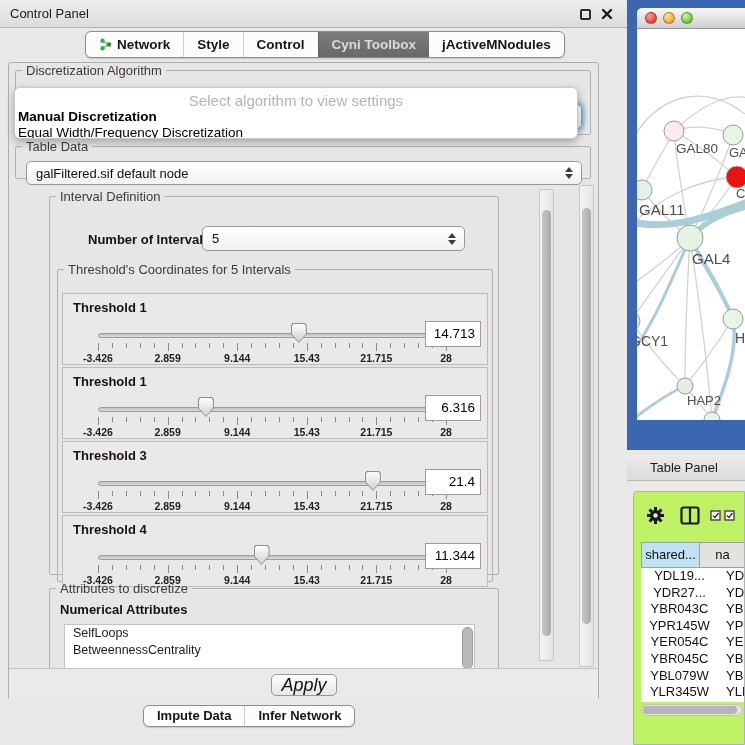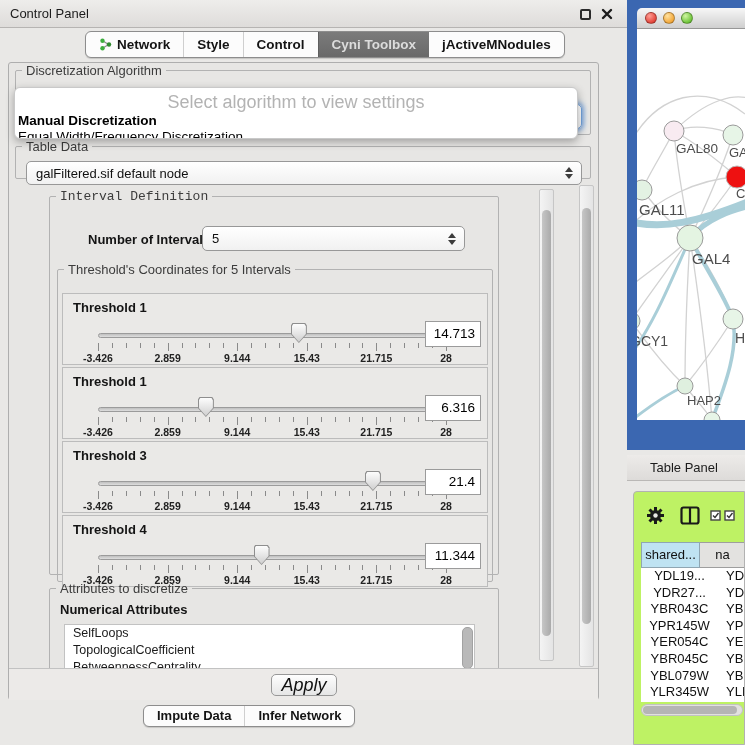--- a/index.html
+++ b/index.html
@@ -21,33 +21,33 @@
   .seg-tab.selected + .seg-tab { border-left:none; }
   #top-tabbar { left:85px; top:31px; height:27px; }
   #bottom-tabbar { left:143px; top:705px; height:22px; }
   #bottom-tabbar .seg-tab { line-height:20px; font-size:13px; }
 
   #dialog { position:absolute; left:8px; top:62px; width:591px; height:638px;
     background:#e7e6e4; border:1px solid #aeaeae; border-radius:3px; }
 
   fieldset.group { position:absolute; border:1px solid #b2b2b2; border-radius:2px; background:transparent; }
   fieldset.group legend { font-size:13px; color:#3c3c3c; padding:0 4px; margin-left:6px; }
-  legend.green { color:#22c422;font-family:Liberation Mono, monospace; }
+  legend.green { color:#22c422; }
   legend.blue  { color:#2525cf;margin-top:20px; }
 
   .combo { position:absolute; background:linear-gradient(#ffffff,#f1f1f1); border:1px solid #989898; border-radius:5px;
     font-size:13px; color:#111; padding-left:9px; display:flex; align-items:center; }
   .combo .spinner { position:absolute; right:9px; top:50%; transform:translateY(-50%); width:8px; height:12px; }
   .combo .up   { position:absolute; left:1px; top:0;  width:0; height:0; border-left:4px solid transparent; border-right:4px solid transparent; border-bottom:5px solid #3c3c3c; }
   .combo .down { position:absolute; left:1px; bottom:0; width:0; height:0; border-left:4px solid transparent; border-right:4px solid transparent; border-top:5px solid #3c3c3c; }
   .combo.focused { border-color:#6f9fd8; box-shadow:0 0 5px 2px rgba(100,150,215,.85); }
 
   #algo-popup { position:absolute; left:5px; top:24px; width:564px; height:52px; background:#fff;
     border:1px solid #c9c9c9; border-radius:6px; box-shadow:0 3px 8px rgba(0,0,0,.3); z-index:30; overflow:hidden; }
-  .popup-hint { font-size:18px; color:#b3b3b3; text-align:center; margin-top:4px; }
+  .popup-hint { font-size:15px; color:#b3b3b3; text-align:center; margin-top:4px; }
   .popup-opt  { font-size:13.5px; color:#000; padding-left:3px; line-height:16px; }
   .popup-opt.bold { font-weight:bold; }
 
   #scrollview { position:absolute; left:4px; top:122px; width:566px; height:483px; overflow:hidden; }
 
   .nint-label { position:absolute; left:38px; top:28px; font-size:13px; font-weight:bold; color:#141414; }
 
   #threshold-rows { position:absolute; left:4px; top:16px; right:4px; }
   .t-row { position:relative; height:72px; border:1px solid #bcbcbc; background:#eae9e7; margin-bottom:2px; }
   .t-title { position:absolute; left:10px; top:6px; font-size:13px; font-weight:bold; color:#141414; }
@@ -374,21 +374,20 @@
               </div>
           </fieldset>
         </fieldset>
 
         <fieldset class="group" style="left:36px; top:396px; width:450px; height:120px;">
           <legend class="blue">Attributes to discretize</legend>
           <span class="attr-heading">Numerical Attributes</span>
           <div id="attr-list">
             <div class="list-scrollbar"></div>
           <div class="attr-item">SelfLoops</div>
-              <div class="attr-item">TopologicalCoefficient</div>
               <div class="attr-item">BetweennessCentrality</div>
             </div>
         </fieldset>
 
         <div class="vscrollbar" style="left:526px; top:4px; height:472px;">
           <div class="vthumb" style="top:20px; height:426px;"></div>
         </div>
       </div>
 
       <div class="vscrollbar" style="left:570px; top:122px; height:482px;">

